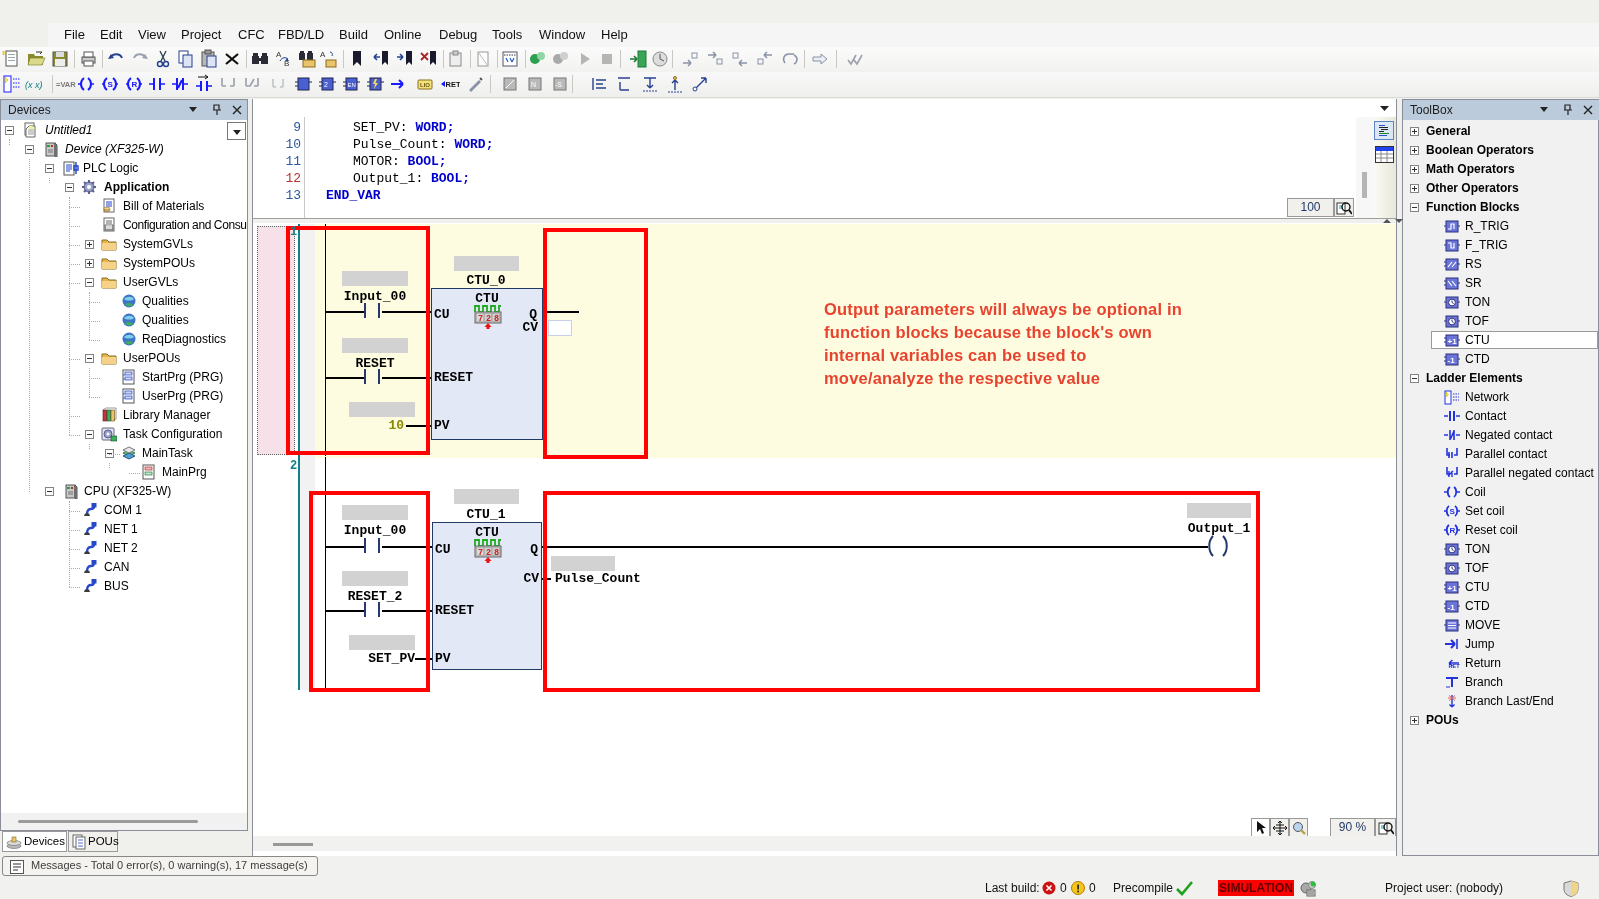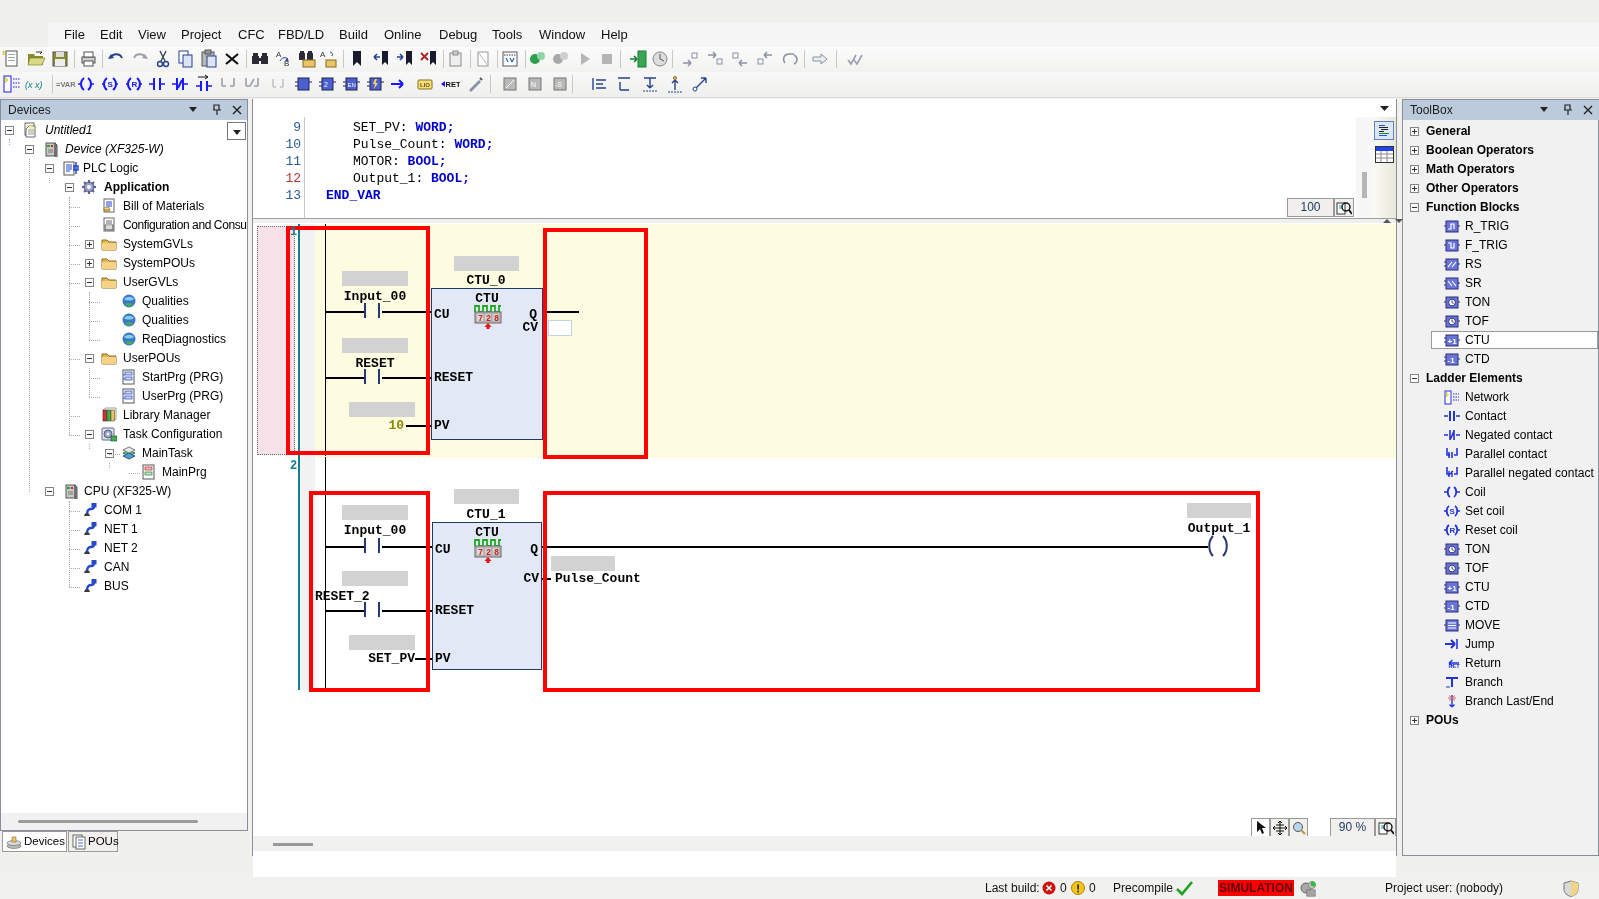--- a/index.html
+++ b/index.html
@@ -747,28 +747,29 @@
         </svg>
         <div class="mlabel" style="left:181px;top:84px">CU</div>
         <div class="mlabel" style="left:181px;top:147px">RESET</div>
         <div class="mlabel" style="left:181px;top:195px">PV</div>
         <div class="mlabel" style="left:264px;top:84px;width:20px;text-align:right">Q</div>
         <div class="mlabel" style="left:259px;top:97px;width:26px;text-align:right">CV</div>
         <div class="hline" style="left:290px;top:88px;width:36px"></div>
         <div class="abs" style="left:295px;top:97px;width:24px;height:16px;background:#fff;border:1px solid #c8d0e8"></div>
         <div class="redrect" style="left:33px;top:3px;width:144px;height:229px"></div>
         <div class="redrect" style="left:290px;top:5px;width:105px;height:231px"></div>
+        <div class="abs" style="left:571px;top:75px;color:#e8432e;font-size:16.5px;line-height:23px;white-space:nowrap;font-weight:bold;letter-spacing:0.2px;font-family:'Liberation Sans',sans-serif">Output parameters will always be optional in<br>function blocks because the block's own<br>internal variables can be used to<br>move/analyze the respective value</div>
         <div class="gbox" style="left:89px;top:282px;width:66px;height:15px"></div>
         <div class="mlabel" style="left:62px;top:300px;width:120px;text-align:center">Input_00</div>
         <div class="hline" style="left:72px;top:323px;width:39px"></div>
         <div class="hline" style="left:129px;top:323px;width:50px"></div>
         <div class="cbar" style="left:111px;top:315px"></div>
         <div class="cbar" style="left:125px;top:315px"></div>
         <div class="gbox" style="left:89px;top:348px;width:66px;height:15px"></div>
-        <div class="mlabel" style="left:62px;top:366px;width:120px;text-align:left">RESET_2</div>
+        <div class="mlabel" style="left:62px;top:366px;width:120px;text-align:center">RESET_2</div>
         <div class="hline" style="left:72px;top:387px;width:39px"></div>
         <div class="hline" style="left:129px;top:387px;width:50px"></div>
         <div class="cbar" style="left:111px;top:379px"></div>
         <div class="cbar" style="left:125px;top:379px"></div>
         <div class="gbox" style="left:96px;top:412px;width:66px;height:15px"></div>
         <div class="mlabel" style="left:92px;top:428px;width:70px;text-align:right">SET_PV</div>
         <div class="hline" style="left:162px;top:435px;width:17px"></div>
         <div class="gbox" style="left:201px;top:266px;width:65px;height:15px"></div>
         <div class="mlabel" style="left:173px;top:284px;width:120px;text-align:center">CTU_1</div>
         <div class="abs" style="left:179px;top:299px;width:110px;height:148px;background:#e2e8f5;border:1px solid #223a66"></div>
@@ -1083,20 +1084,29 @@
         </div>
         <div class="trow" style="left:0;top:590px;width:195px">
           <span class="exp plus" style="left:7px">
             <i></i>
             <i class="v"></i>
           </span>
           <span style="position:absolute;left:23px;top:0;font-weight:bold">POUs</span>
         </div>
       </div>
     </div>
+<div id="msgbar">
+      <div id="msgtab">
+<svg class="abs" style="left:7px;top:3px" width="14" height="14" viewBox="0 0 14 14">
+          <rect x="0.5" y="0.5" width="13" height="13" fill="#fff" stroke="#555"></rect>
+          <path d="M3 4 h8 M3 7 h8 M3 10 h5" stroke="#333" stroke-width="1.2"></path>
+        </svg>
+<span style="position:absolute;left:28px;top:2px">Messages - Total 0 error(s), 0 warning(s), 17 message(s)</span>
+</div>
+    </div>
 <div id="statusbar">
 <span style="left:985px">Last build:</span>
 <svg class="abs" style="left:1042px;top:4px" width="14" height="14">
         <circle cx="7" cy="7" r="6.5" fill="#cc1111"></circle>
         <path d="M4.5 4.5 L9.5 9.5 M9.5 4.5 L4.5 9.5" stroke="#fff" stroke-width="1.6"></path>
       </svg>
 <span style="left:1060px">0</span>
 <svg class="abs" style="left:1071px;top:4px" width="14" height="14">
         <circle cx="7" cy="7" r="6.5" fill="#f5c518" stroke="#b08000"></circle>
         <rect x="6.2" y="3.5" width="1.8" height="5" fill="#333"></rect>

